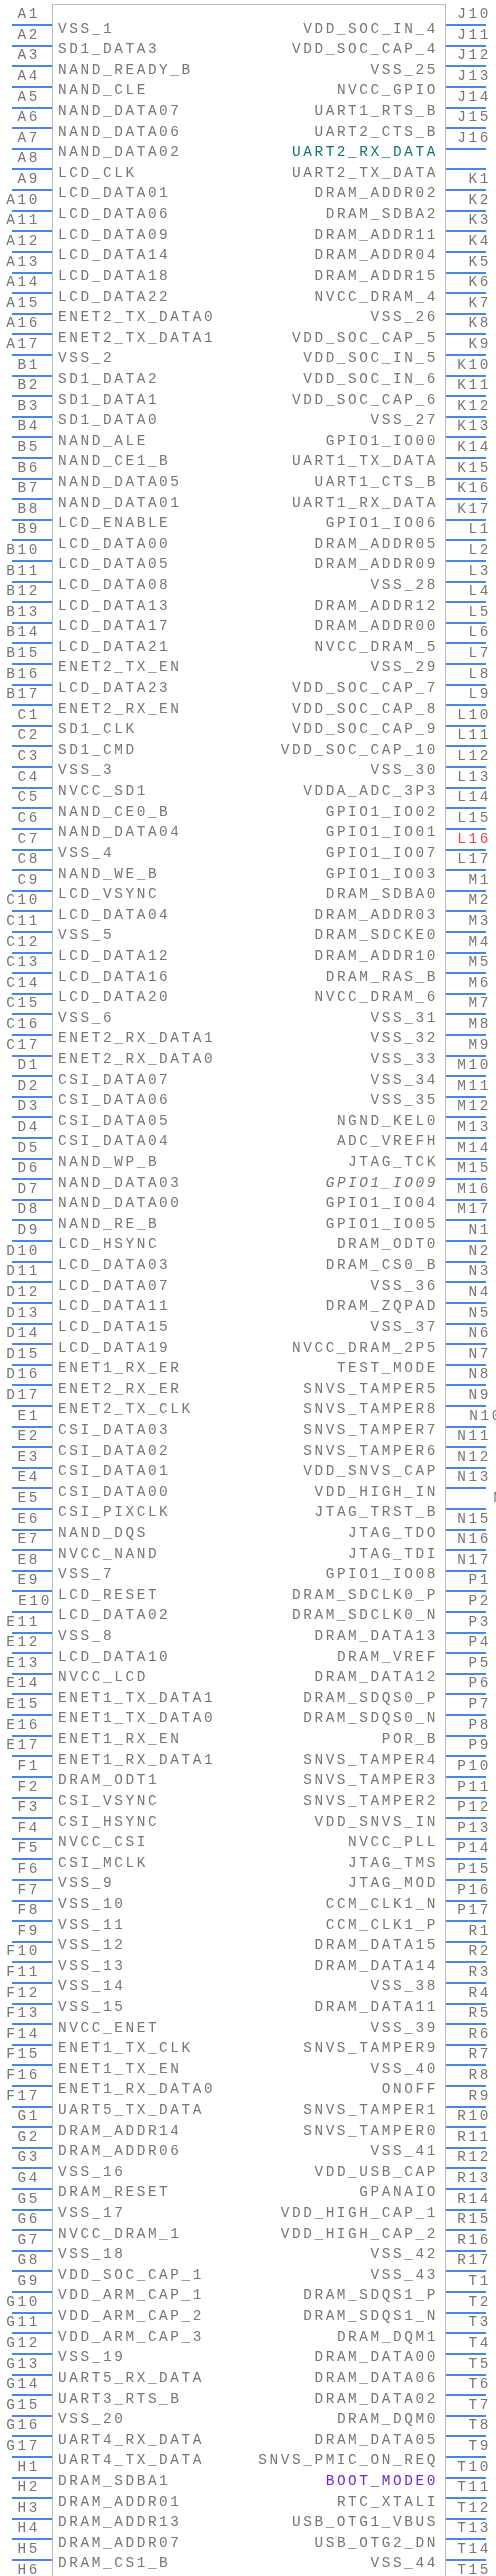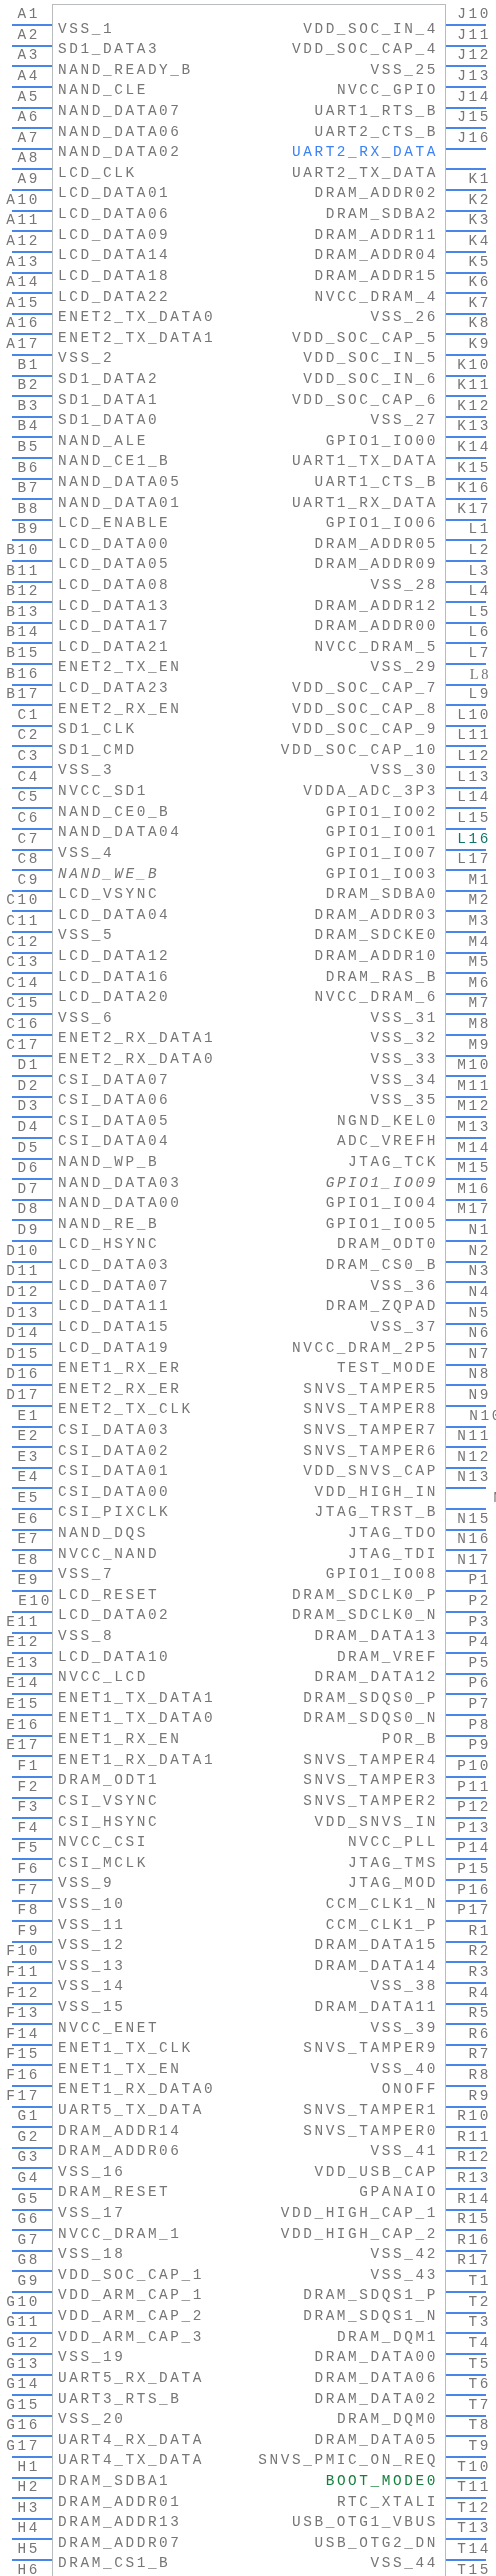--- a/index.html
+++ b/index.html
@@ -77,21 +77,21 @@
       <div class="pin-num left" style="top: 110px; color: rgb(118, 118, 118);">A6</div>
       <div class="sig left" style="top: 124px; color: rgb(118, 118, 118);">NAND_DATA06</div>
       <div class="pin-line right" style="top: 127px; background: rgb(74, 134, 232);"></div>
       <div class="pin-num right" style="top: 110px; color: rgb(118, 118, 118);">J15</div>
       <div class="sig right" style="top: 124px; color: rgb(118, 118, 118);">UART2_CTS_B</div>
       <div class="pin-line left" style="top: 148px; background: rgb(74, 134, 232);"></div>
       <div class="pin-num left" style="top: 131px; color: rgb(118, 118, 118);">A7</div>
       <div class="sig left" style="top: 144px; color: rgb(118, 118, 118);">NAND_DATA02</div>
       <div class="pin-line right" style="top: 148px; background: rgb(74, 134, 232);"></div>
       <div class="pin-num right" style="top: 131px; color: rgb(118, 118, 118);">J16</div>
-      <div class="sig right" style="top: 144px; color: #3b82f6;">UART2_RX_DATA</div>
+      <div class="sig right" style="top: 144px; color: #0f766e;">UART2_RX_DATA</div>
       <div class="pin-line left" style="top: 168px; background: rgb(74, 134, 232);"></div>
       <div class="pin-num left" style="top: 151px; color: rgb(118, 118, 118);">A8</div>
       <div class="sig left" style="top: 165px; color: rgb(118, 118, 118);">LCD_CLK</div>
       <div class="pin-line right" style="top: 168px; background: rgb(74, 134, 232);"></div>
       <div class="pin-num right" style="top: 151px; color: rgb(118, 118, 118); padding-left: 44px;">J17</div>
       <div class="sig right" style="top: 165px; color: rgb(118, 118, 118);">UART2_TX_DATA</div>
       <div class="pin-line left" style="top: 189px; background: rgb(74, 134, 232);"></div>
       <div class="pin-num left" style="top: 172px; color: rgb(118, 118, 118);">A9</div>
       <div class="sig left" style="top: 185px; color: rgb(118, 118, 118);">LCD_DATA01</div>
       <div class="pin-line right" style="top: 189px; background: rgb(74, 134, 232);"></div>
@@ -232,21 +232,21 @@
       <div class="pin-line left" style="top: 663px; background: rgb(74, 134, 232);"></div>
       <div class="pin-num left" style="top: 646px; color: rgb(118, 118, 118);">B15</div>
       <div class="sig left" style="top: 659px; color: rgb(118, 118, 118);">ENET2_TX_EN</div>
       <div class="pin-line right" style="top: 663px; background: rgb(74, 134, 232);"></div>
       <div class="pin-num right" style="top: 646px; color: rgb(118, 118, 118);">L7</div>
       <div class="sig right" style="top: 659px; color: rgb(118, 118, 118);">VSS_29</div>
       <div class="pin-line left" style="top: 684px; background: rgb(74, 134, 232);"></div>
       <div class="pin-num left" style="top: 667px; color: rgb(118, 118, 118);">B16</div>
       <div class="sig left" style="top: 680px; color: rgb(118, 118, 118);">LCD_DATA23</div>
       <div class="pin-line right" style="top: 684px; background: rgb(74, 134, 232);"></div>
-      <div class="pin-num right" style="top: 667px; color: rgb(118, 118, 118); font-family: Liberation Serif, serif;">L8</div>
+      <div class="pin-num right" style="top: 667px; color: rgb(118, 118, 118);">L8</div>
       <div class="sig right" style="top: 680px; color: rgb(118, 118, 118);">VDD_SOC_CAP_7</div>
       <div class="pin-line left" style="top: 704px; background: rgb(74, 134, 232);"></div>
       <div class="pin-num left" style="top: 687px; color: rgb(118, 118, 118);">B17</div>
       <div class="sig left" style="top: 701px; color: rgb(118, 118, 118);">ENET2_RX_EN</div>
       <div class="pin-line right" style="top: 704px; background: rgb(74, 134, 232);"></div>
       <div class="pin-num right" style="top: 687px; color: rgb(118, 118, 118);">L9</div>
       <div class="sig right" style="top: 701px; color: rgb(118, 118, 118);">VDD_SOC_CAP_8</div>
       <div class="pin-line left" style="top: 725px; background: rgb(74, 134, 232);"></div>
       <div class="pin-num left" style="top: 708px; color: rgb(118, 118, 118);">C1</div>
       <div class="sig left" style="top: 721px; color: rgb(118, 118, 118);">SD1_CLK</div>
@@ -280,25 +280,25 @@
       <div class="pin-line left" style="top: 828px; background: rgb(74, 134, 232);"></div>
       <div class="pin-num left" style="top: 811px; color: rgb(118, 118, 118);">C6</div>
       <div class="sig left" style="top: 824px; color: rgb(118, 118, 118);">NAND_DATA04</div>
       <div class="pin-line right" style="top: 828px; background: rgb(74, 134, 232);"></div>
       <div class="pin-num right" style="top: 811px; color: rgb(118, 118, 118);">L15</div>
       <div class="sig right" style="top: 824px; color: rgb(118, 118, 118);">GPIO1_IO01</div>
       <div class="pin-line left" style="top: 849px; background: rgb(74, 134, 232);"></div>
       <div class="pin-num left" style="top: 832px; color: rgb(118, 118, 118);">C7</div>
       <div class="sig left" style="top: 845px; color: rgb(118, 118, 118);">VSS_4</div>
       <div class="pin-line right" style="top: 849px; background: rgb(74, 134, 232);"></div>
-      <div class="pin-num right" style="top: 832px; color: #0f766e;">L16</div>
+      <div class="pin-num right" style="top: 832px; color: #ef4444;">L16</div>
       <div class="sig right" style="top: 845px; color: rgb(118, 118, 118);">GPIO1_IO07</div>
       <div class="pin-line left" style="top: 869px; background: rgb(74, 134, 232);"></div>
       <div class="pin-num left" style="top: 852px; color: rgb(118, 118, 118);">C8</div>
-      <div class="sig left" style="top: 866px; color: rgb(118, 118, 118); font-style: italic;">NAND_WE_B</div>
+      <div class="sig left" style="top: 866px; color: rgb(118, 118, 118);">NAND_WE_B</div>
       <div class="pin-line right" style="top: 869px; background: rgb(74, 134, 232);"></div>
       <div class="pin-num right" style="top: 852px; color: rgb(118, 118, 118);">L17</div>
       <div class="sig right" style="top: 866px; color: rgb(118, 118, 118);">GPIO1_IO03</div>
       <div class="pin-line left" style="top: 890px; background: rgb(74, 134, 232);"></div>
       <div class="pin-num left" style="top: 873px; color: rgb(118, 118, 118);">C9</div>
       <div class="sig left" style="top: 886px; color: rgb(118, 118, 118);">LCD_VSYNC</div>
       <div class="pin-line right" style="top: 890px; background: rgb(74, 134, 232);"></div>
       <div class="pin-num right" style="top: 873px; color: rgb(118, 118, 118);">M1</div>
       <div class="sig right" style="top: 886px; color: rgb(118, 118, 118);">DRAM_SDBA0</div>
       <div class="pin-line left" style="top: 910px; background: rgb(74, 134, 232);"></div>
@@ -755,21 +755,21 @@
       <div class="pin-num left" style="top: 2439px; color: rgb(118, 118, 118);">G17</div>
       <div class="sig left" style="top: 2452px; color: rgb(118, 118, 118);">UART4_TX_DATA</div>
       <div class="pin-line right" style="top: 2456px; background: rgb(74, 134, 232);"></div>
       <div class="pin-num right" style="top: 2439px; color: rgb(118, 118, 118);">T9</div>
       <div class="sig right" style="top: 2452px; color: rgb(118, 118, 118);">SNVS_PMIC_ON_REQ</div>
       <div class="pin-line left" style="top: 2477px; background: rgb(74, 134, 232);"></div>
       <div class="pin-num left" style="top: 2460px; color: rgb(118, 118, 118);">H1</div>
       <div class="sig left" style="top: 2473px; color: rgb(118, 118, 118);">DRAM_SDBA1</div>
       <div class="pin-line right" style="top: 2477px; background: rgb(74, 134, 232);"></div>
       <div class="pin-num right" style="top: 2460px; color: rgb(118, 118, 118);">T10</div>
-      <div class="sig right" style="top: 2473px; color: #15803d; padding-left: 8px;">BOOT_MODE0</div>
+      <div class="sig right" style="top: 2473px; color: #6d28d9; padding-left: 8px;">BOOT_MODE0</div>
       <div class="pin-line left" style="top: 2497px; background: rgb(74, 134, 232);"></div>
       <div class="pin-num left" style="top: 2480px; color: rgb(118, 118, 118);">H2</div>
       <div class="sig left" style="top: 2494px; color: rgb(118, 118, 118);">DRAM_ADDR01</div>
       <div class="pin-line right" style="top: 2497px; background: rgb(74, 134, 232);"></div>
       <div class="pin-num right" style="top: 2480px; color: rgb(118, 118, 118);">T11</div>
       <div class="sig right" style="top: 2494px; color: rgb(118, 118, 118);">RTC_XTALI</div>
       <div class="pin-line left" style="top: 2518px; background: rgb(74, 134, 232);"></div>
       <div class="pin-num left" style="top: 2501px; color: rgb(118, 118, 118);">H3</div>
       <div class="sig left" style="top: 2514px; color: rgb(118, 118, 118);">DRAM_ADDR13</div>
       <div class="pin-line right" style="top: 2518px; background: rgb(74, 134, 232);"></div>

